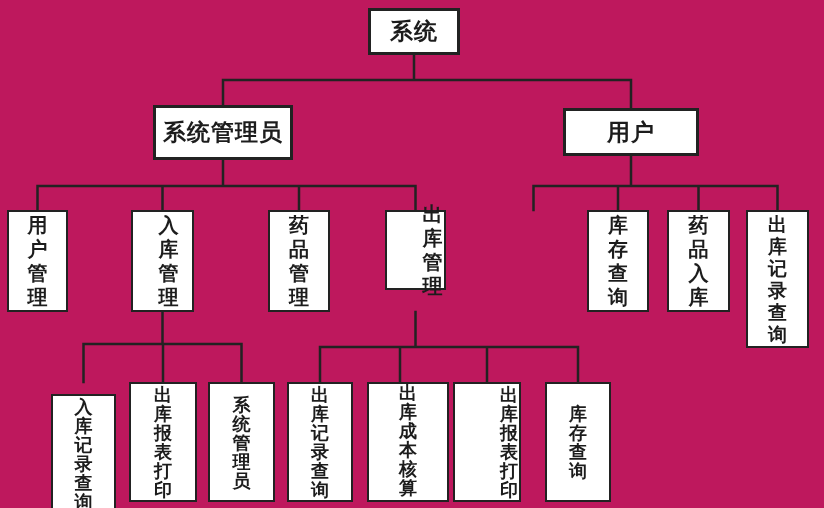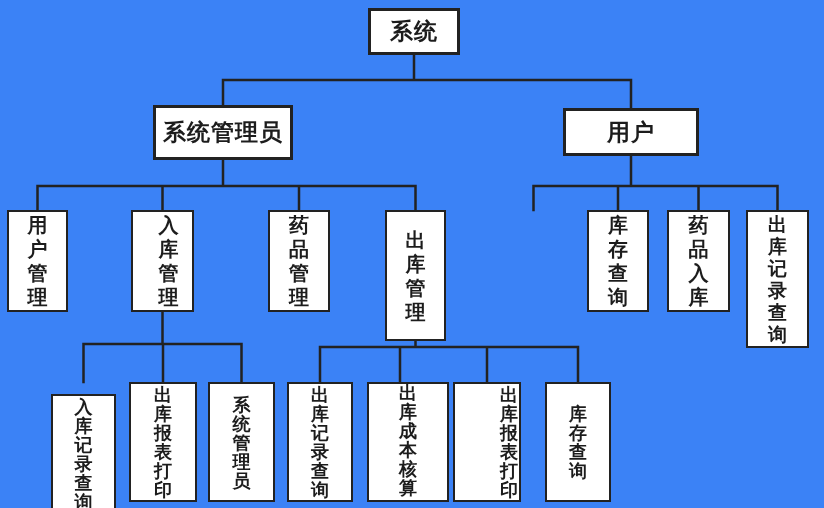--- a/index.html
+++ b/index.html
@@ -1,20 +1,20 @@
 <!DOCTYPE html>
 <html><head>
 <meta charset="utf-8">
 <style>
   html, body { margin: 0; padding: 0; background: #ffffff; }
   #canvas {
     position: relative;
     width: 824px;
     height: 508px;
-    background: #3b82f6;
+    background: #be185d;
     font-family: "DejaVu Sans", "Liberation Sans", sans-serif;
     color: #1c1c1c;
     overflow: hidden;
   }
   #wires {
     position: absolute;
     left: 0; top: 0;
     width: 824px; height: 508px;
   }
   .node {
@@ -45,21 +45,21 @@
   .lvl4 .vlabel { line-height: 19px; }
 
   
   #n-root  { left: 368px; top: 8px;   width: 92px;  height: 47px; }
   #n-admin { left: 153px; top: 105px; width: 140px; height: 55px; }
   #n-user  { left: 563px; top: 108px; width: 136px; height: 48px; }
 
   #n-usermgmt  { left: 7px;   top: 210px; width: 61px; height: 102px; }
   #n-inmgmt    { left: 131px; top: 210px; width: 63px; height: 102px; padding-left: 12px; }
   #n-drugmgmt  { left: 268px; top: 210px; width: 62px; height: 102px; }
-  #n-outmgmt   { left: 385px; top: 210px; width: 61px; height: 131px; }
+  #n-outmgmt   { left: 385px; top: 210px; width: 61px; height: 80px; justify-content: flex-end; }
   #n-drugquery { left: 502px; top: 210px; width: 63px; height: 102px; }
   #n-stockquery{ left: 587px; top: 210px; width: 62px; height: 102px; }
   #n-drugin    { left: 667px; top: 210px; width: 63px; height: 102px; }
   #n-outrecq-u { left: 746px; top: 210px; width: 63px; height: 138px; }
 
   #n-inrec   { left: 51px;  top: 394px; width: 65px; height: 120px; }
   #n-inrep   { left: 129px; top: 382px; width: 68px; height: 120px; }
   #n-incost  { left: 208px; top: 382px; width: 67px; height: 120px; }
   #n-outrec  { left: 287px; top: 382px; width: 66px; height: 120px; }
   #n-outcost { left: 367px; top: 382px; width: 82px; height: 120px; font-family: Liberation Mono, monospace; }

